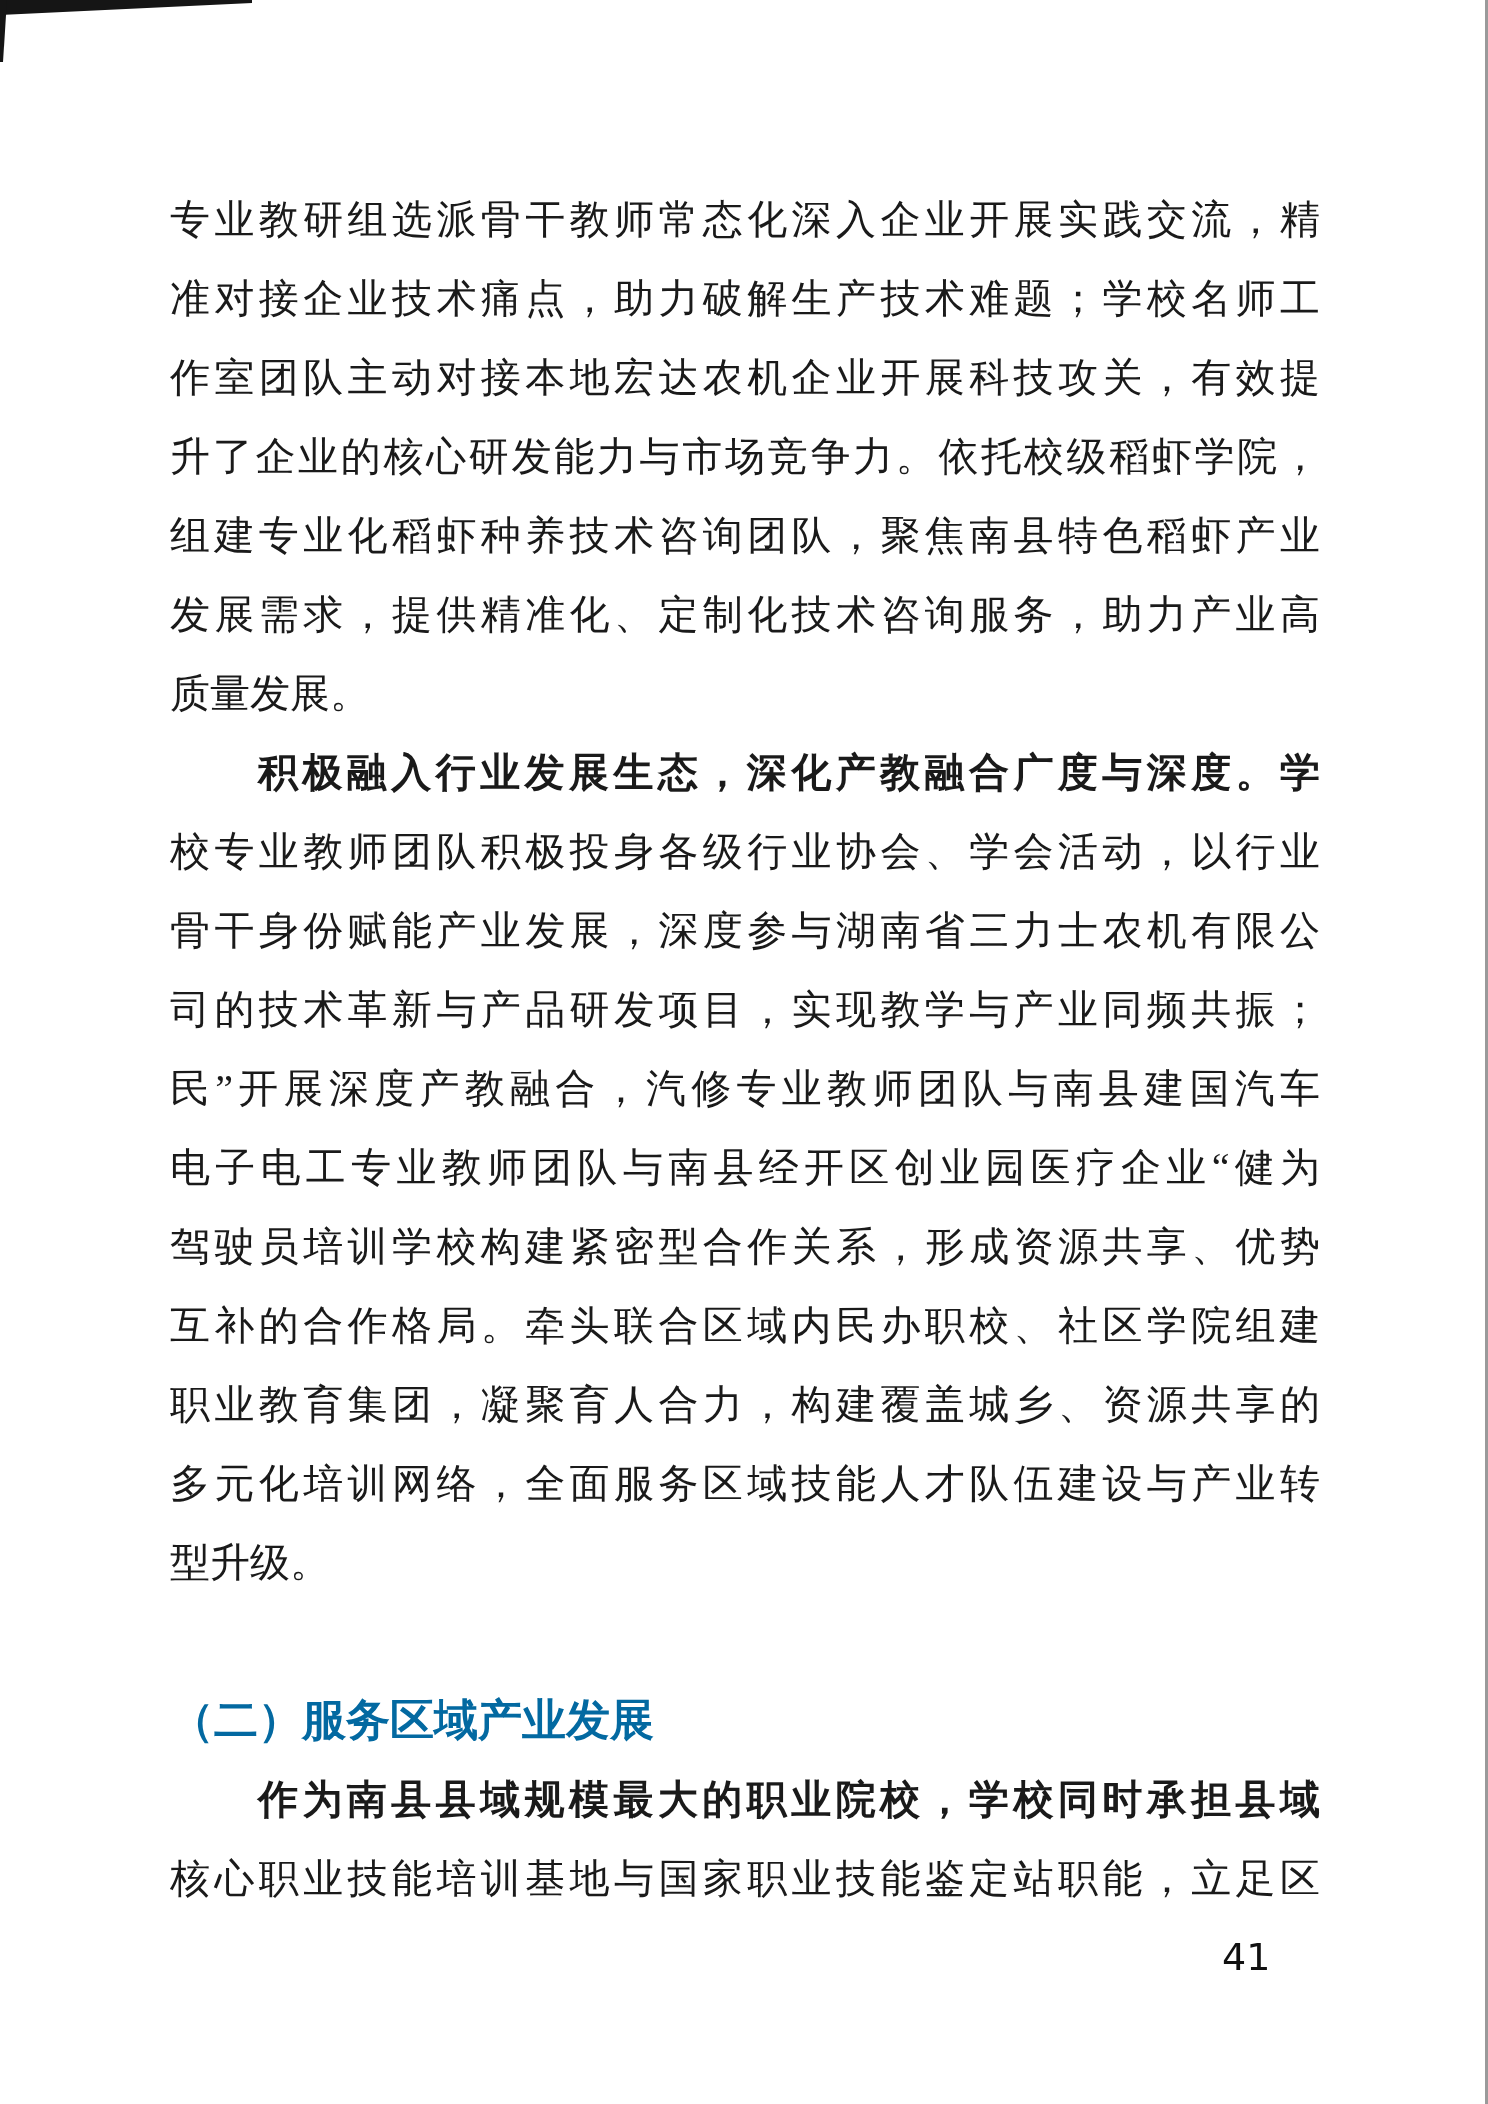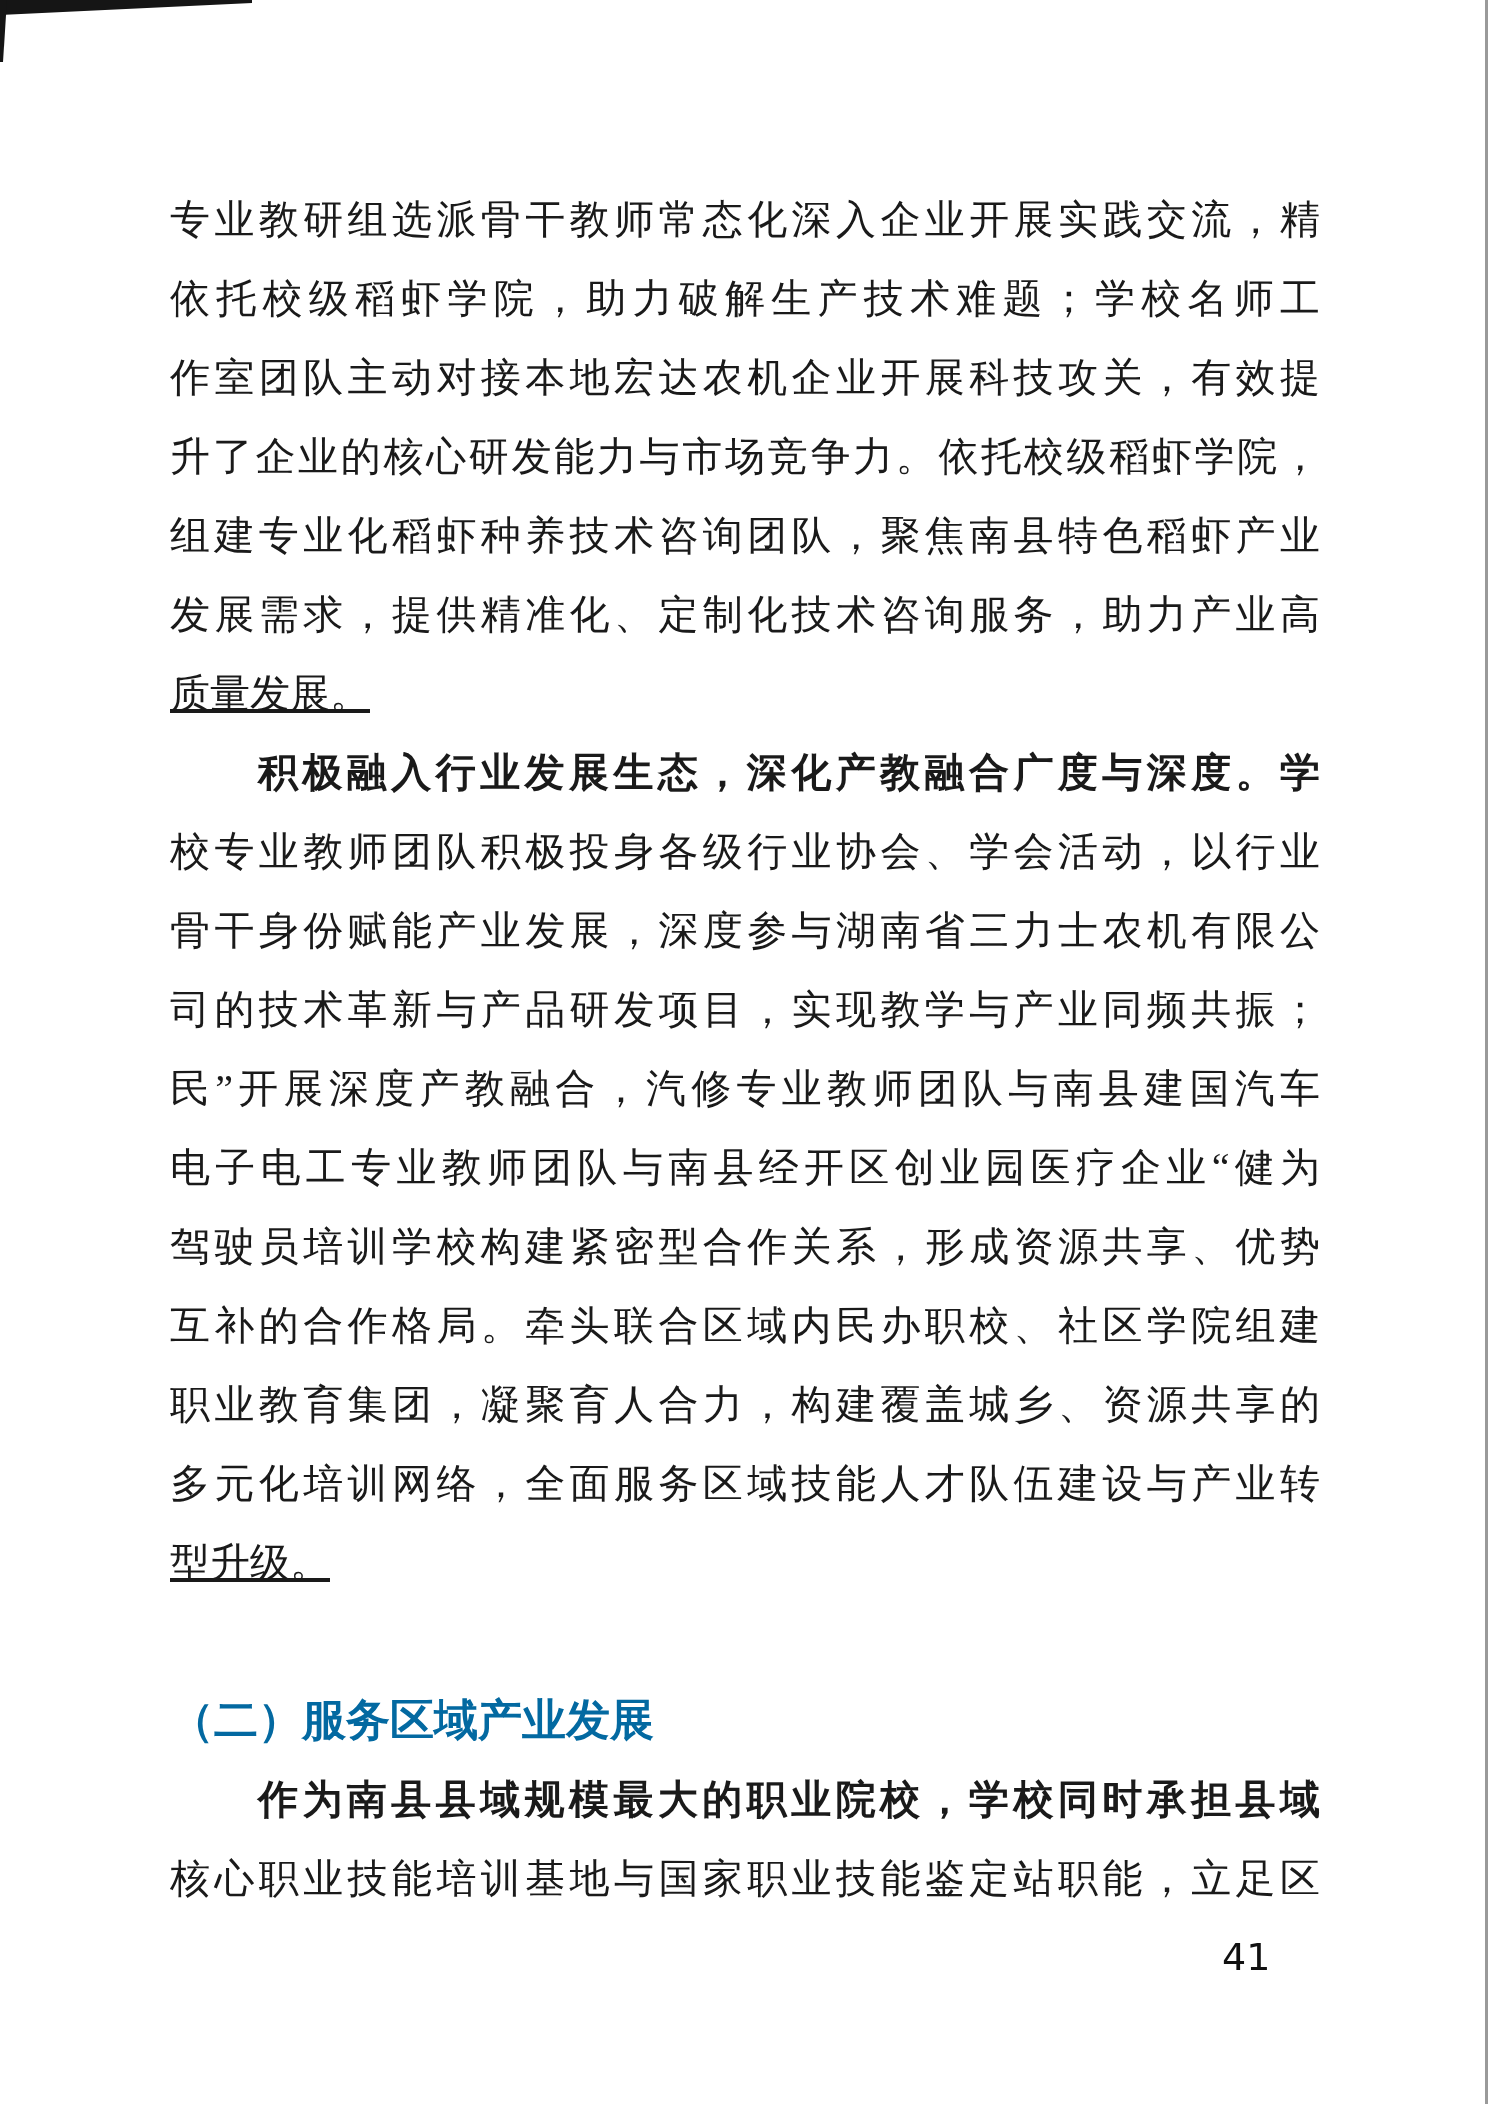--- a/index.html
+++ b/index.html
@@ -30,21 +30,20 @@
     text-align-last: justify;
     letter-spacing: 0;
   }
   .line.indent {
     text-indent: 88px;
     font-weight: bold;
   }
   .line.last {
     text-align: right;
     text-align-last: left;
-    text-decoration: underline;
   }
   .heading-line {
     font-size: 44px;
     line-height: 79px;
     height: 79px;
     margin-top: 79px;
     font-weight: bold;
     color: #0369a1;
     text-align: left;
     text-align-last: left;
@@ -78,21 +77,21 @@
 
   <svg class="scan-artifact" width="300" height="90" viewBox="0 0 300 90">
     <polygon points="0,0 252,0 252,3 0,15" fill="#151515"></polygon>
     <polygon points="0,0 7,0 3,62 0,62" fill="#151515"></polygon>
   </svg>
 
   <div class="right-edge-line" style="background:#9a9a9a;"></div>
 
   <div class="text-area" id="text-area">
       <div class="line">专业教研组选派骨干教师常态化深入企业开展实践交流，精</div>
-      <div class="line">依托校级稻虾学院，助力破解生产技术难题；学校名师工</div>
+      <div class="line">准对接企业技术痛点，助力破解生产技术难题；学校名师工</div>
       <div class="line">作室团队主动对接本地宏达农机企业开展科技攻关，有效提</div>
       <div class="line">升了企业的核心研发能力与市场竞争力。依托校级稻虾学院，</div>
       <div class="line">组建专业化稻虾种养技术咨询团队，聚焦南县特色稻虾产业</div>
       <div class="line">发展需求，提供精准化、定制化技术咨询服务，助力产业高</div>
       <div class="line last">质量发展。</div>
       <div class="line indent">积极融入行业发展生态，深化产教融合广度与深度。学</div>
       <div class="line">校专业教师团队积极投身各级行业协会、学会活动，以行业</div>
       <div class="line">骨干身份赋能产业发展，深度参与湖南省三力士农机有限公</div>
       <div class="line">司的技术革新与产品研发项目，实现教学与产业同频共振；</div>
       <div class="line">民”开展深度产教融合，汽修专业教师团队与南县建国汽车</div>

